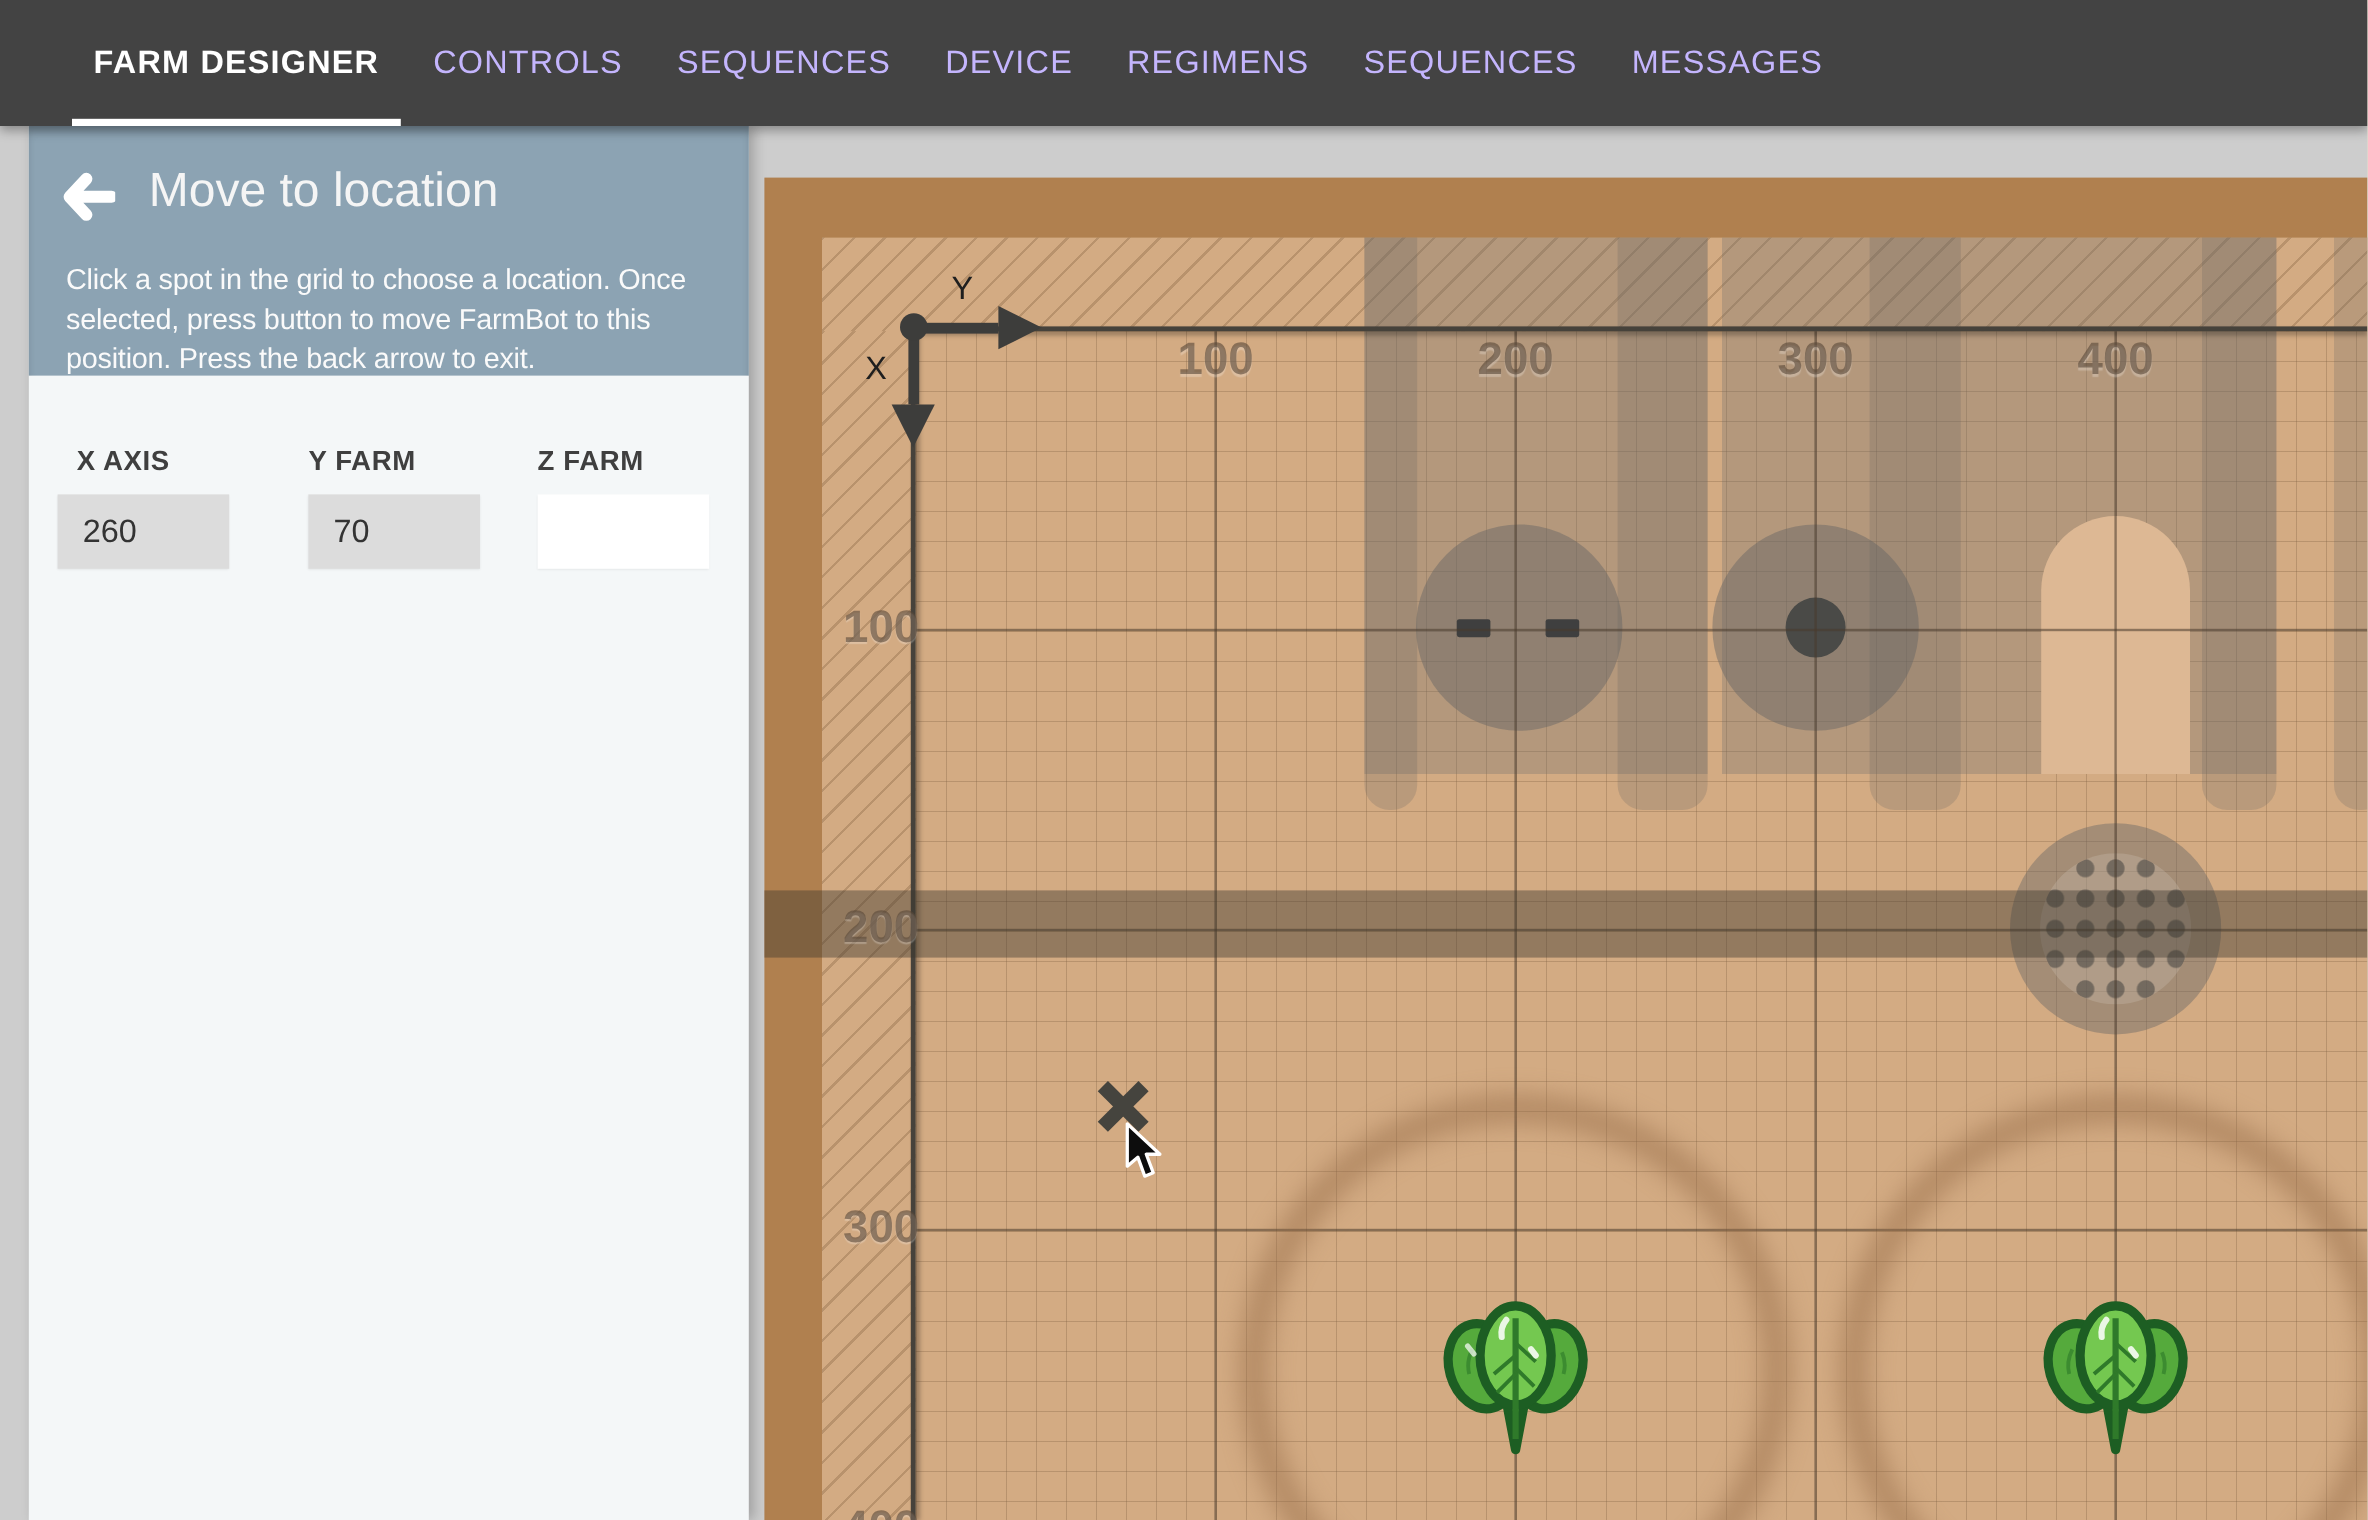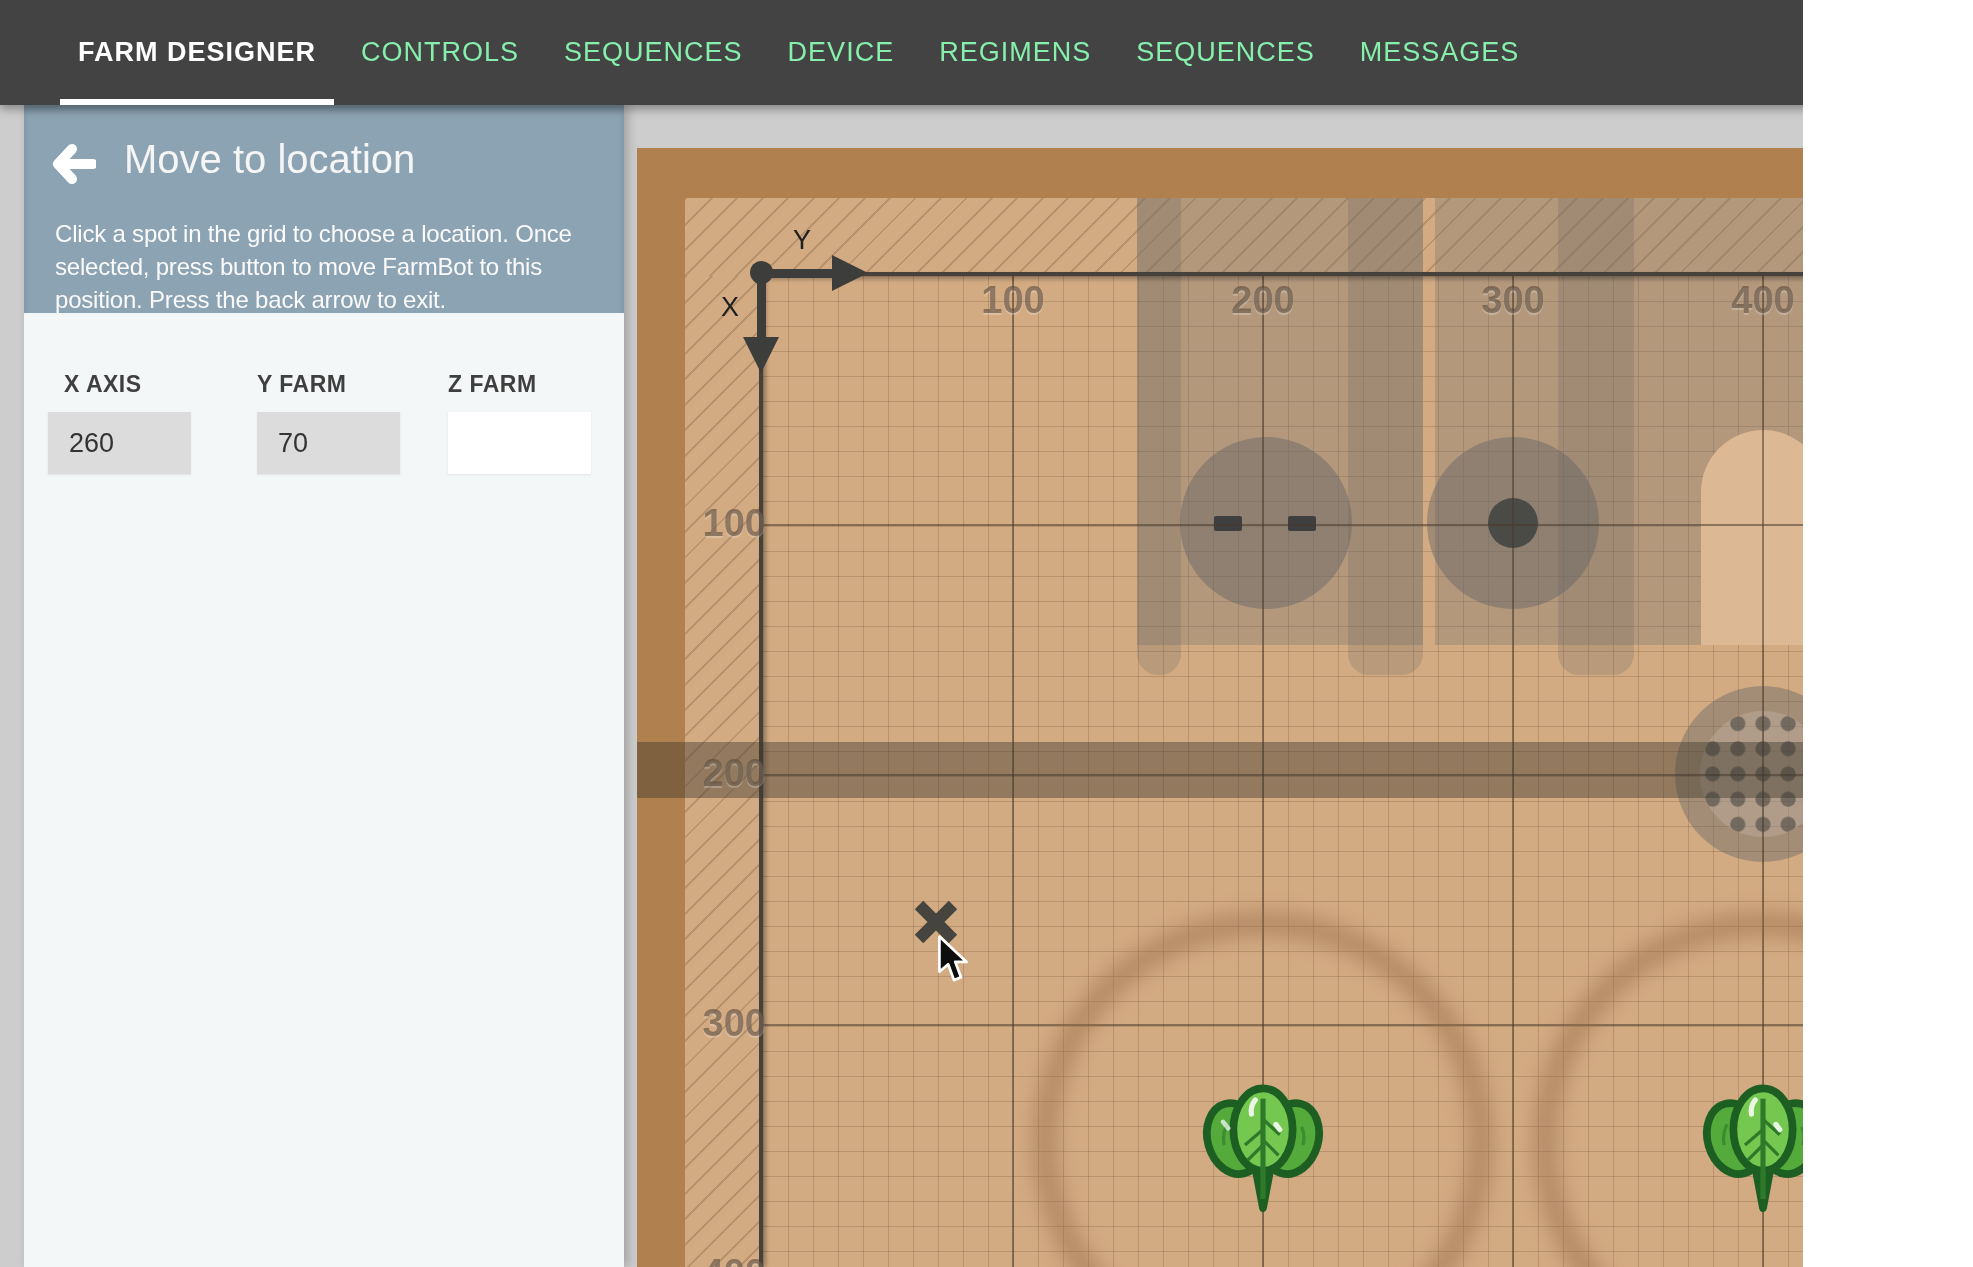--- a/index.html
+++ b/index.html
@@ -1,24 +1,24 @@
 <!DOCTYPE html>
 <html><head>
 <meta charset="utf-8">
 <style>
   * { margin:0; padding:0; box-sizing:border-box; }
   html,body { width:1973px; height:1267px; font-family:"Liberation Sans", sans-serif; }
-  .screen { position:relative; width:1803px; height:1267px; overflow:hidden; background:#cdcdcd; }
+  .screen { position:relative; width:1973px; height:1267px; overflow:hidden; background:#cdcdcd; }
 
   
   .nav { position:absolute; left:0; top:0; width:1973px; height:105px; background:#434343;
          display:flex; align-items:stretch; padding-left:60px; gap:9px; z-index:30;
          box-shadow:0 4px 9px rgba(0,0,0,0.35); }
   .nav-item { display:flex; align-items:center; padding:0 18px; font-size:27px; letter-spacing:1px;
-              color:#86efac; font-weight:400; position:relative; cursor:pointer; white-space:nowrap; }
+              color:#c4b5fd; font-weight:400; position:relative; cursor:pointer; white-space:nowrap; }
   .nav-item.active { color:#ffffff; font-weight:700; }
   .nav-item.active::after { content:""; position:absolute; left:0; right:0; bottom:0; height:6px; background:#ffffff; }
 
   
   .panel { position:absolute; left:0; top:105px; width:600px; height:1162px; background:#f4f7f8;
            z-index:20; box-shadow:4px 0 10px rgba(0,0,0,0.22);margin-left:24px; }
   .panel-header { position:absolute; left:0; top:0; width:600px; height:208px; background:#8ca3b3;
                   box-shadow:inset 0 5px 6px rgba(0,0,0,0.12); }
   .back-btn { position:absolute; left:28px; top:38px; width:44px; height:44px; cursor:pointer; }
   .panel-title { position:absolute; left:100px; top:32px; font-size:40px; font-weight:400; color:#f5f5f5; }

